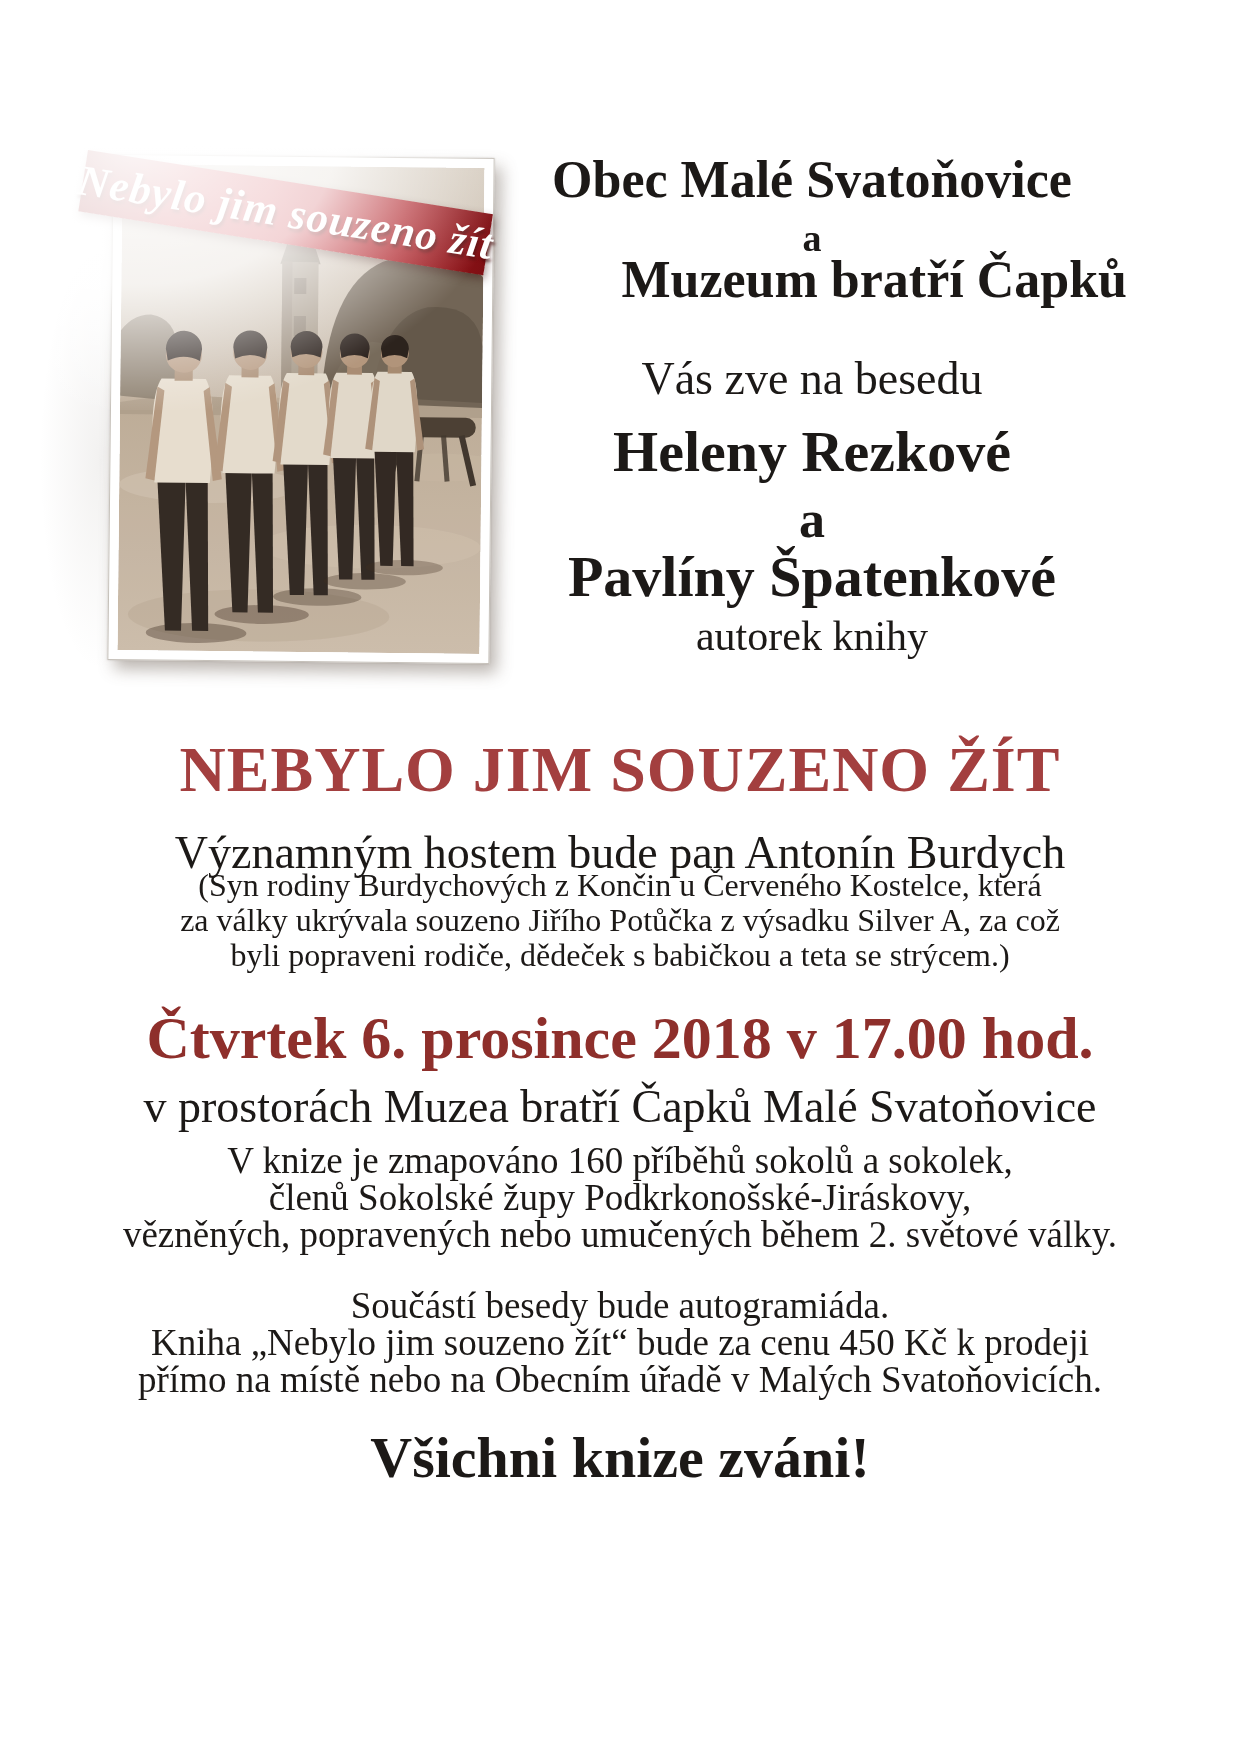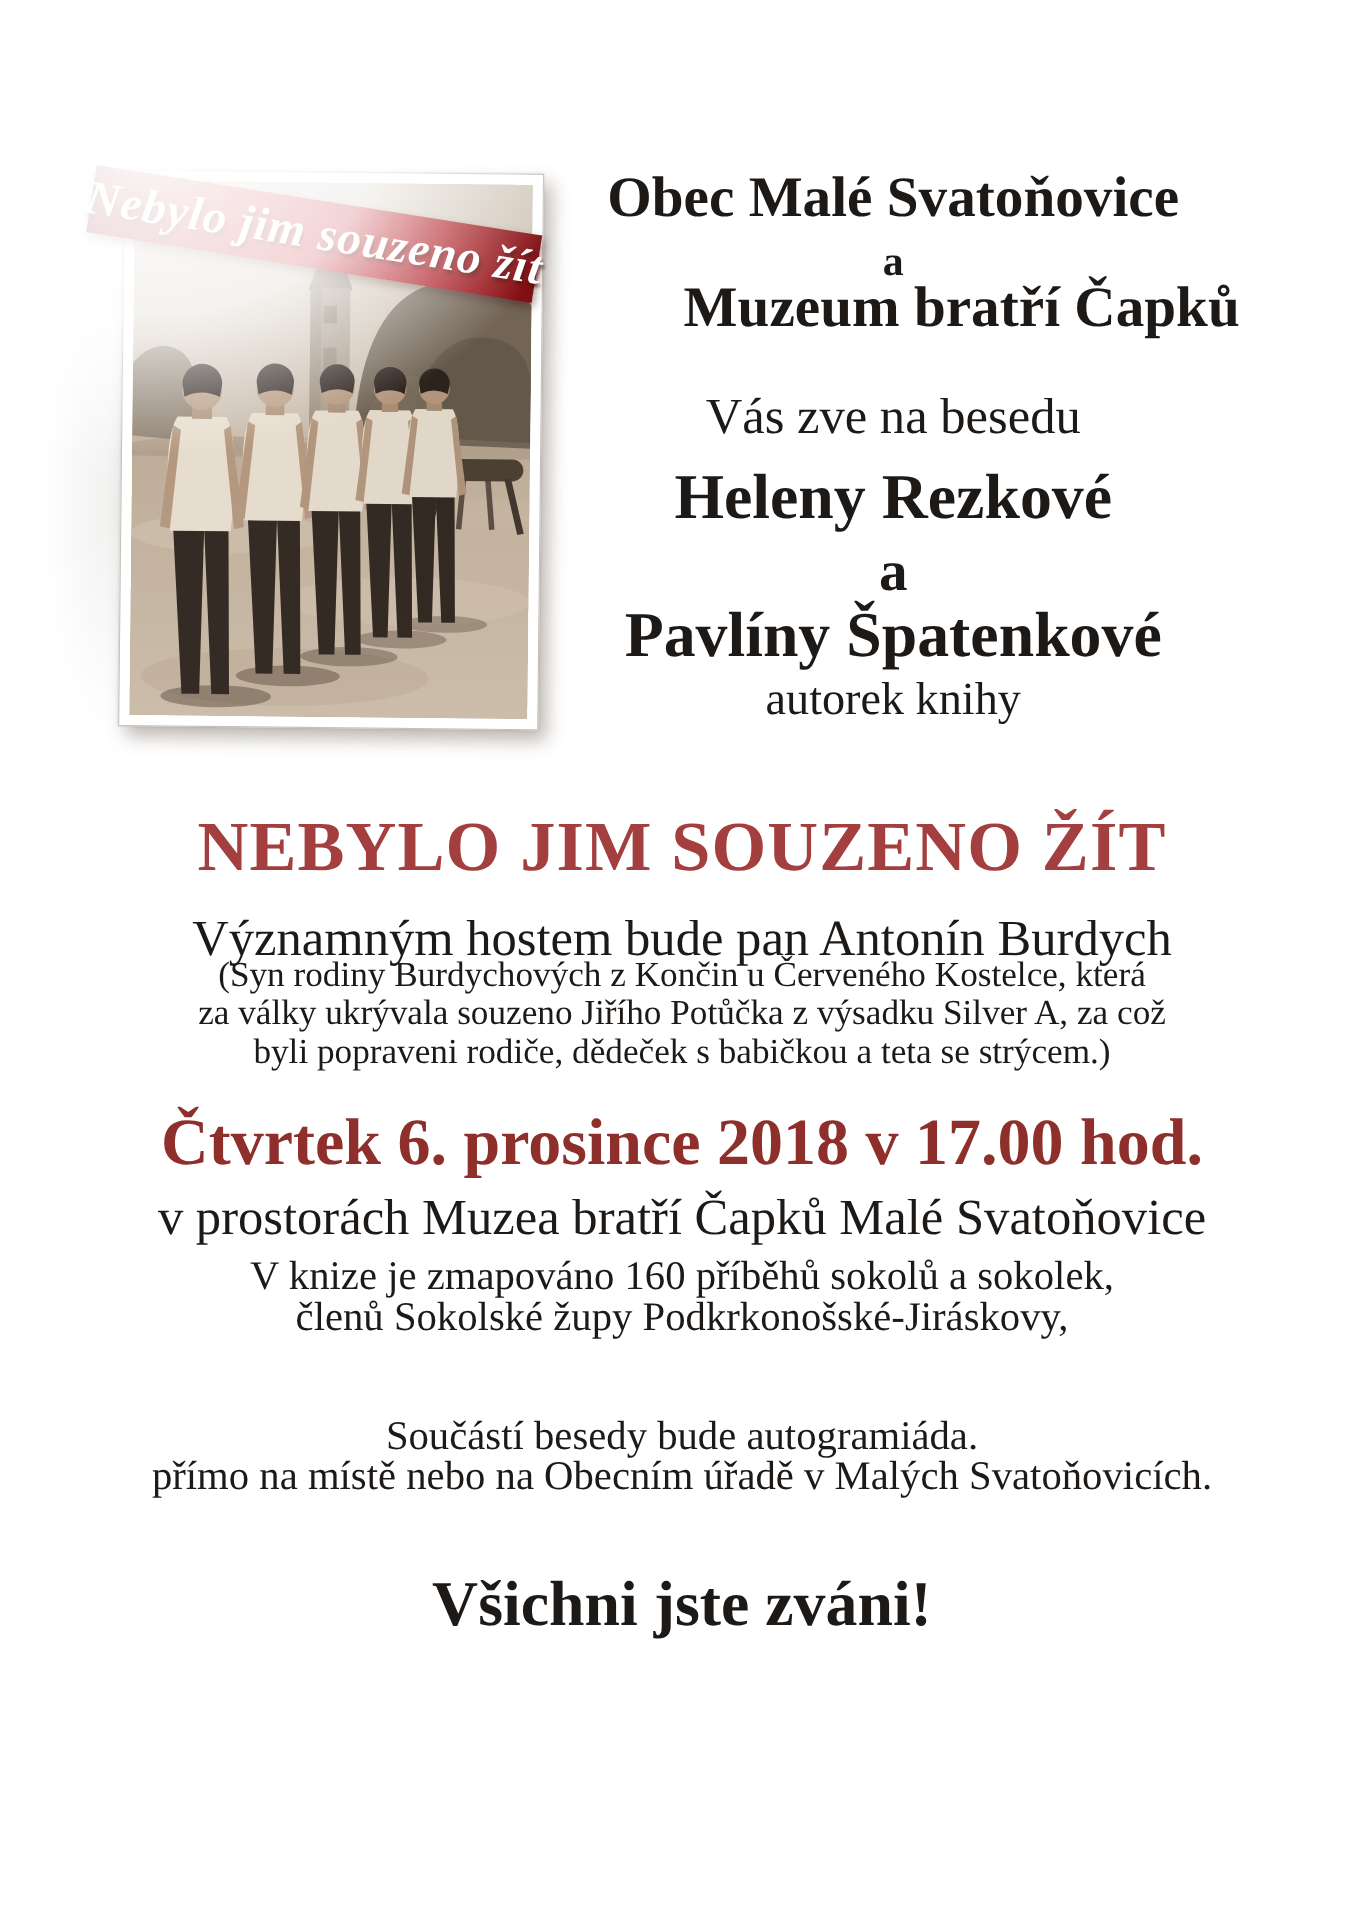--- a/index.html
+++ b/index.html
@@ -206,20 +206,22 @@
   <div>za války ukrývala souzeno Jiřího Potůčka z  výsadku Silver A, za což</div>
   <div>byli popraveni rodiče, dědeček s babičkou a teta se strýcem.)</div>
 </div>
 
 <div class="abs wide ctr date-line">Čtvrtek 6. prosince 2018 v 17.00 hod.</div>
 <div class="abs wide ctr venue-line">v prostorách Muzea bratří Čapků Malé Svatoňovice</div>
 
 <div class="abs wide ctr book-info">
   <div>V knize je zmapováno 160 příběhů sokolů a sokolek,</div>
   <div>členů Sokolské župy Podkrkonošské-Jiráskovy,</div>
+  <div>vězněných, popravených nebo umučených během 2. světové války.</div>
 </div>
 
 <div class="abs wide ctr sale-info">
   <div>Součástí besedy bude autogramiáda.</div>
+  <div>Kniha „Nebylo jim souzeno žít“ bude za cenu 450 Kč k prodeji</div>
   <div>přímo na místě nebo na Obecním úřadě v Malých Svatoňovicích.</div>
 </div>
 
-<div class="abs wide ctr closing">Všichni jste zváni!</div>
+<div class="abs wide ctr closing">Všichni knize zváni!</div>
 
 </body></html>

